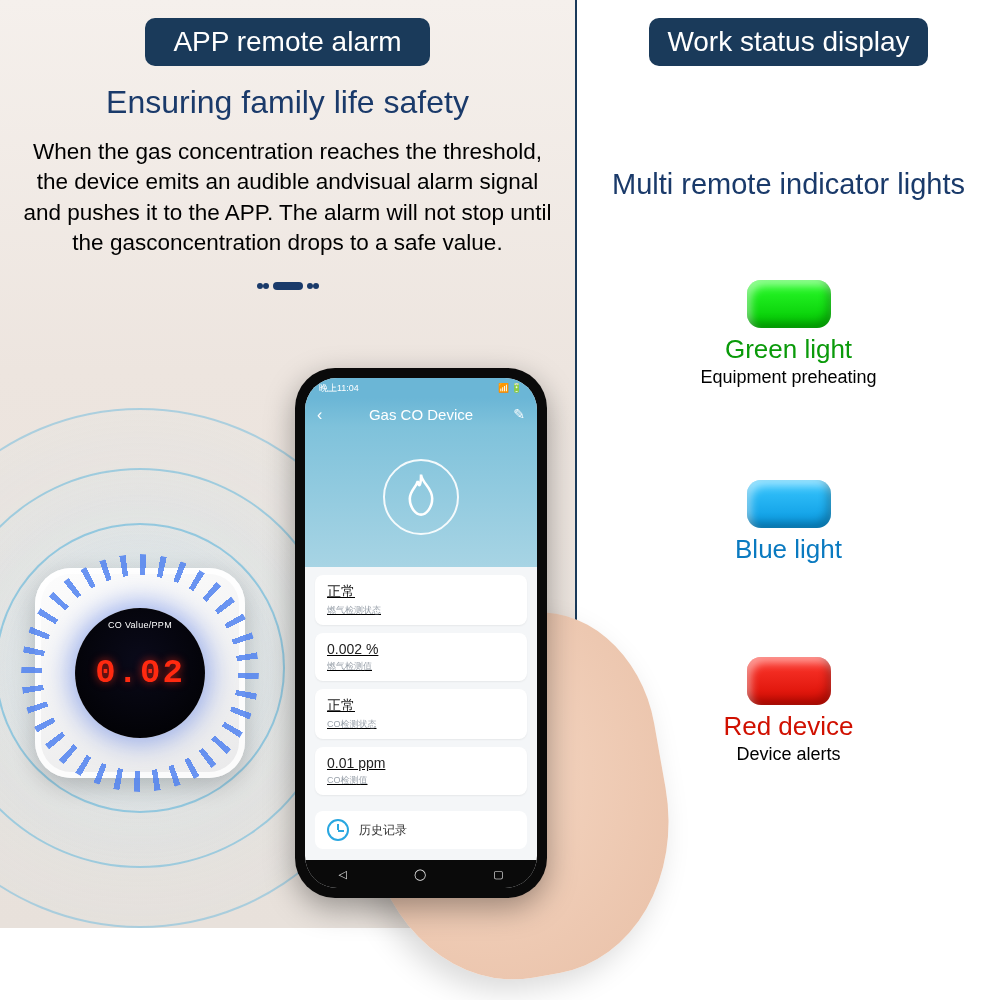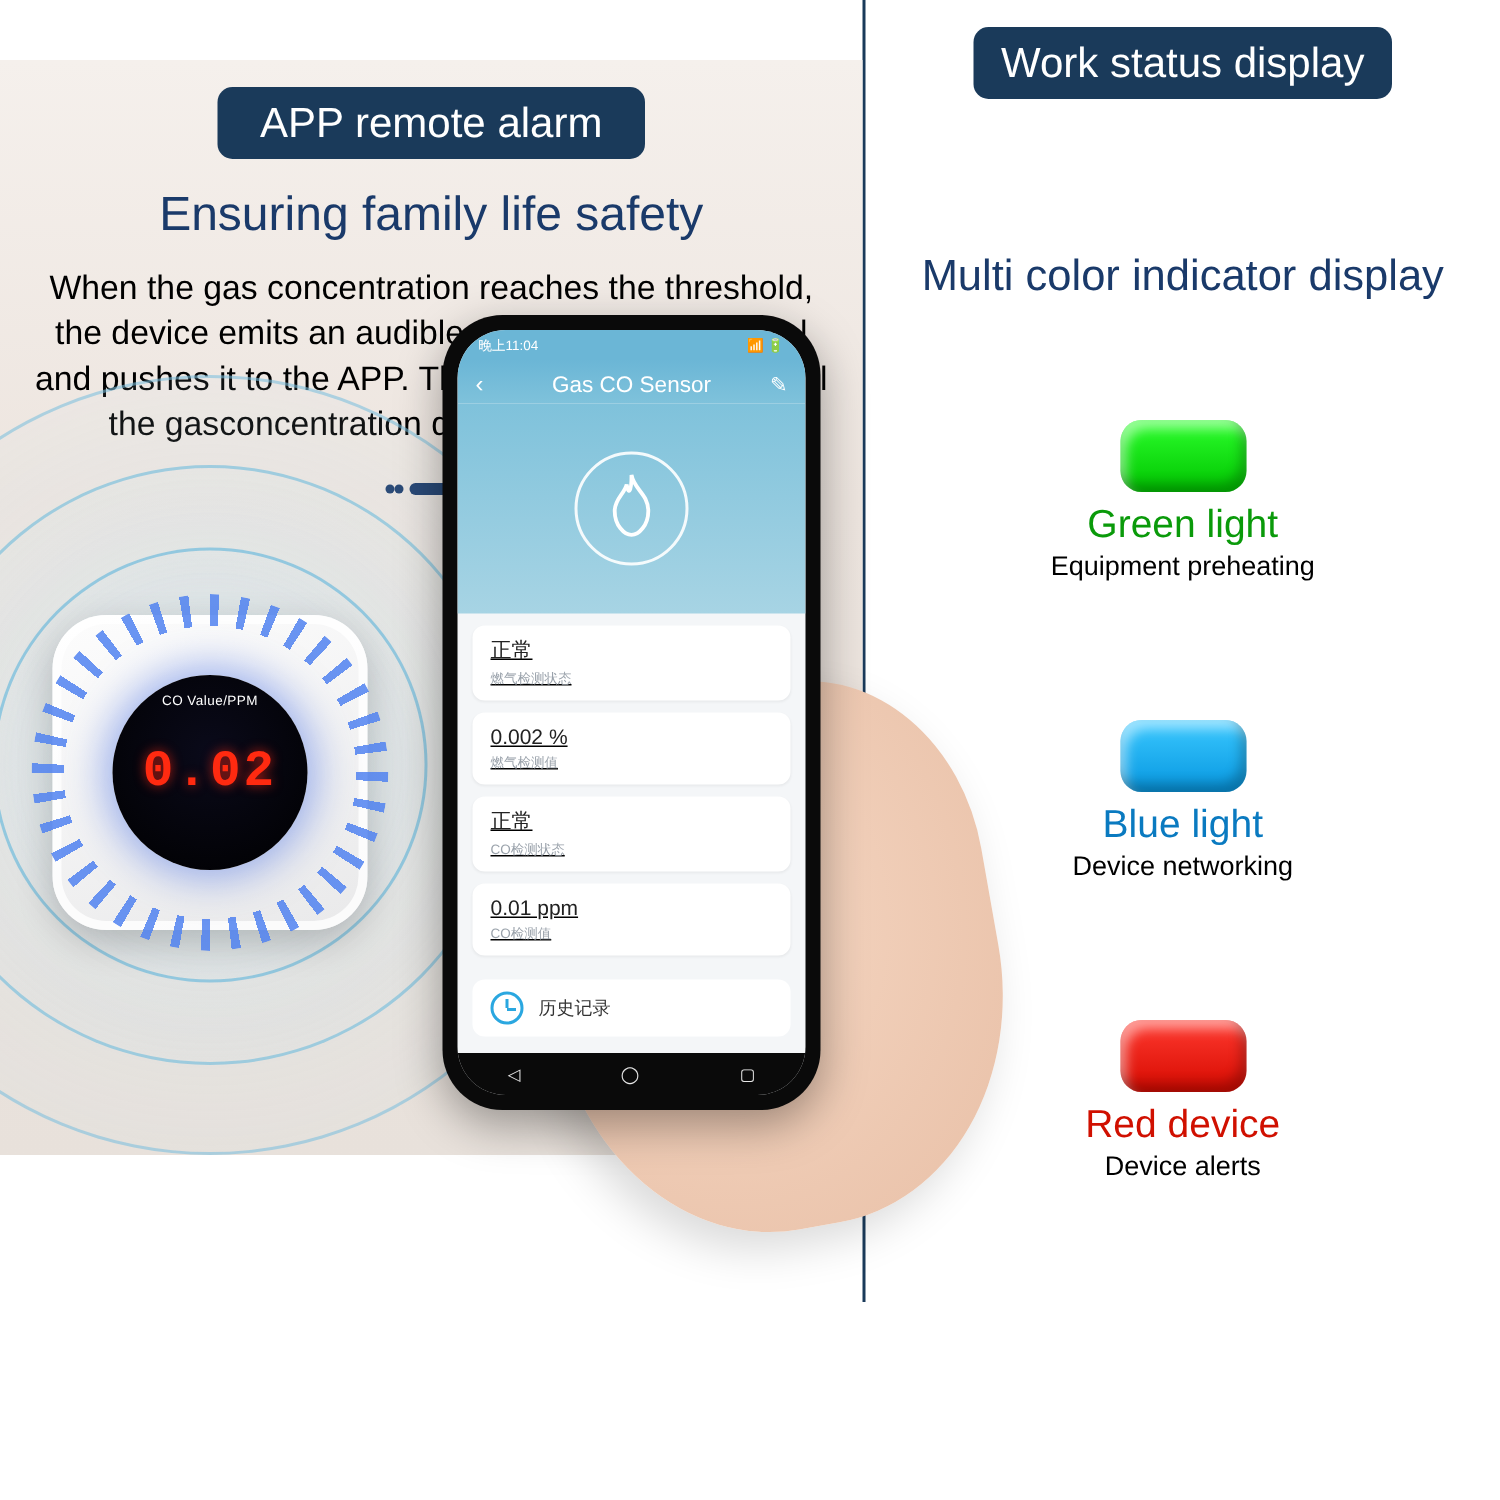--- a/index.html
+++ b/index.html
@@ -5,25 +5,24 @@
   * { box-sizing: border-box; margin: 0; padding: 0; }
   body {
     width: 1000px;
     height: 1000px;
     font-family: Arial, sans-serif;
     display: flex;
     overflow: hidden;
   }
   .left-panel {
     width: 575px;
-    height: 730px;
+    height: 928px;
     background: linear-gradient(180deg, #f5f0ec 0%, #ede5df 40%, #e8e1db 100%);
     position: relative;
     padding: 18px 15px 0 15px;
-    margin-top: 40px;
   }
   .right-panel {
     width: 425px;
     height: 868px;
     background: #ffffff;
     border-left: 2px solid #1a3a5a;
     padding: 18px 20px 0 20px;
     text-align: center;
   }
   .badge {
@@ -320,21 +319,21 @@
     <div class="hand">
       <div class="palm"></div>
       <div class="phone">
         <div class="screen">
           <div class="statusbar">
             <span>晚上11:04</span>
             <span>📶 🔋</span>
           </div>
           <div class="app-header">
             <span class="back">‹</span>
-            <span>Gas CO Sensor</span>
+            <span>Gas CO Device</span>
             <span class="edit">✎</span>
           </div>
           <div class="hero">
             <div class="flame-circle">
               <svg viewBox="0 0 24 30">
                   <path d="M12 1 C13 7 19 9 19 16 C19 22 15 26 12 26 C9 26 5 22 5 16 C5 11 9 9 10 5 C10.5 9 12 9 12 1 Z" fill="none" stroke="#fff" stroke-width="1.6"></path>
                 </svg>
             </div>
           </div>
           <div class="cards">
@@ -366,33 +365,32 @@
           </div>
         </div>
       </div>
     </div>
   </div>
 </div>
 
 <div class="right-panel">
   <span class="badge">Work status display</span>
   <div class="rp-sub">
-    <span>Multi color indicator display</span>
+    <span>Multi remote indicator lights</span>
   </div>
 
   <div class="status-block">
     <div class="led green"></div>
     <div class="led-name green">Green light</div>
     <div class="led-desc">Equipment preheating</div>
   </div>
 
   <div class="status-block">
     <div class="led blue"></div>
     <div class="led-name blue">Blue light</div>
-    <div class="led-desc">Device networking</div>
   </div>
 
   <div class="status-block">
     <div class="led red"></div>
     <div class="led-name red">Red device</div>
     <div class="led-desc">Device alerts</div>
   </div>
 </div>
 
 </body></html>

